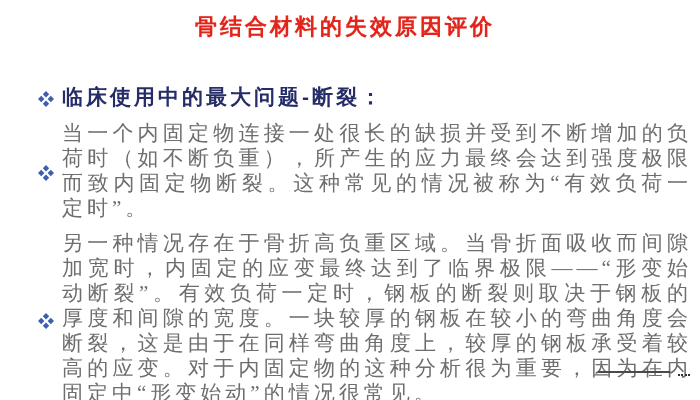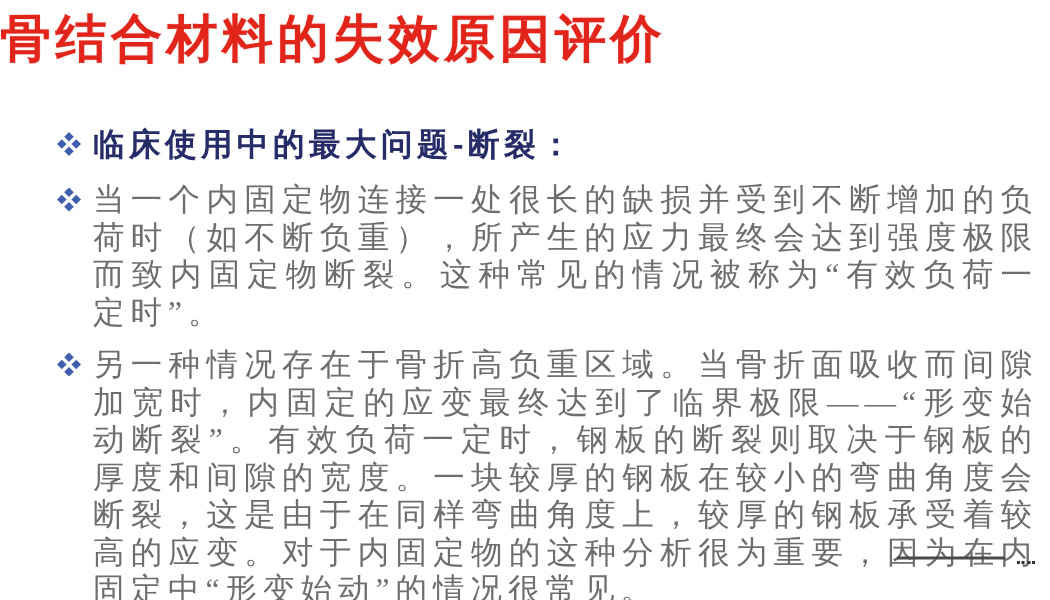--- a/index.html
+++ b/index.html
@@ -11,37 +11,37 @@
     position: relative;
     width: 700px;
     height: 400px;
     background: var(--background, #ffffff);
     overflow: hidden;
     font-family: "Liberation Serif", serif;
   }
   .title {
     margin: 6px 10px 0 auto;
     padding: 0;
-    text-align: left;
-    font-size: 34px;
+    text-align: center;
+    font-size: 22px;
     line-height: 42px;
     font-weight: bold;
     letter-spacing: 3px;
     color: var(--title-red, #e1251b);
     text-shadow: 0 0 1px rgba(225, 37, 27, 0.35);
     font-family: "Liberation Serif", serif;
   }
   .bullets {
     margin-top: 36px;
     padding-left: 38px;
     padding-right: 8px;
   }
   .bullet {
     display: flex;
-    align-items: flex-start;
+    align-items: center;
     margin-bottom: 10px;
   }
   .bullet .marker {
     flex: 0 0 16px;
     width: 16px;
     height: 16px;
     margin-top: 4px;
     margin-right: 8px;
     color: var(--marker-blue, #3f5fae);
   }

